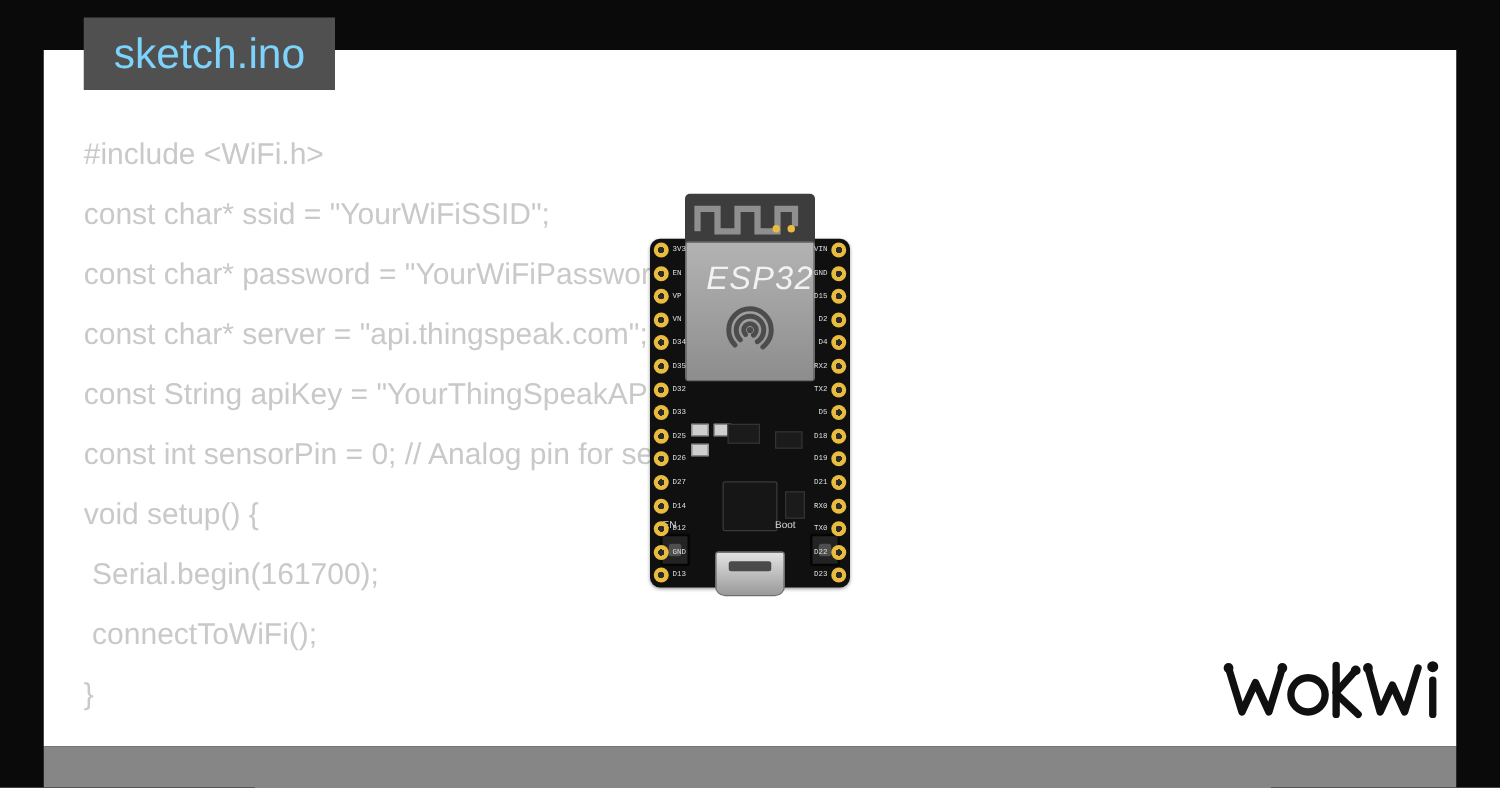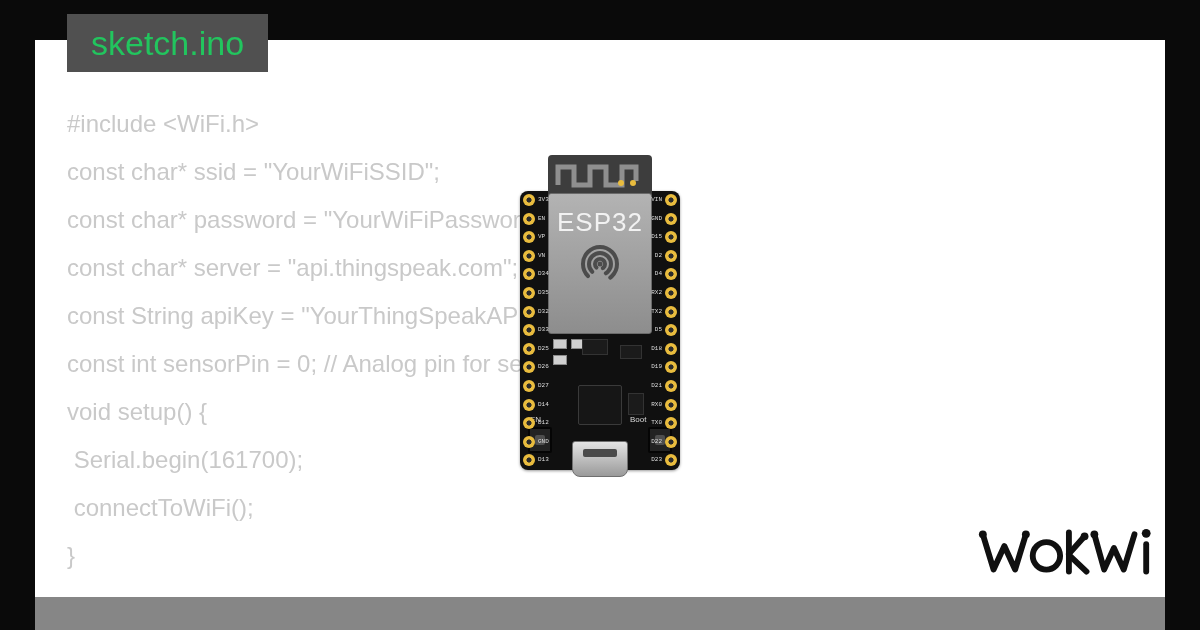--- a/index.html
+++ b/index.html
@@ -6,34 +6,34 @@
   html,body { width:1200px; height:630px; }
   body { background:#000; font-family:"Liberation Sans", sans-serif; }
 
   .canvas { position:relative; width:1200px; height:630px; background:#0a0a0a; overflow:hidden; }
 
   .content { position:absolute; left:35px; top:40px; right:35px; bottom:33px; background:#ffffff; overflow:hidden; }
   .bottom-bar { position:absolute; left:35px; right:35px; bottom:0; height:33px; background:#868686; }
 
   .tab { position:absolute; left:67px; top:14px; height:58px; padding:0 24px; background:#505050;
          display:flex; align-items:center; z-index:6; }
-  .tab span { color:#22c55e; font-size:34px; }
+  .tab span { color:#7dd3fc; font-size:34px; }
 
   .code { position:absolute; left:32px; top:60px; font-size:24px; line-height:48px; color:#c9c9c9; }
   .code-line { white-space:pre; }
 
   
   .board { position:absolute; left:520px; top:155px; width:160px; height:324px; z-index:5; }
   .pcb { position:absolute; left:0; top:36px; width:160px; height:279px; background:#101010; border-radius:8px;
          box-shadow:0 1px 3px rgba(0,0,0,.4); }
   .antenna { position:absolute; left:28px; top:0; width:104px; height:40px; background:#3d3d3d; border-radius:4px 4px 0 0; }
   .antenna svg { display:block; }
   .gold-dot { position:absolute; width:6px; height:6px; border-radius:50%; background:#e9bc3e; }
-  .shield { position:absolute; left:28px; top:38px; width:104px; height:141px;
-            background:linear-gradient(180deg,#b3b3b3,#8d8d8d); border:1px solid #6a6a6a; border-radius:3px; text-align:center; }
+  .shield { position:absolute; left:28px; top:38px; width:104px; height:112px;
+            background:linear-gradient(180deg,#b3b3b3,#8d8d8d); border:1px solid #6a6a6a; border-radius:3px; text-align:right;font-style:italic; }
   .esp-label { margin-top:13px; font-size:26px; color:#f2f2f2; letter-spacing:1px; }
   .wifi { display:block; margin:4px auto 0; }
 
   .pin-col { position:absolute; top:39px; display:flex; flex-direction:column; gap:6.6px; z-index:4; }
   .pin-col.left { left:3px; align-items:flex-start; }
   .pin-col.right { right:3px; align-items:flex-end; }
   .pin-row { display:flex; align-items:center; gap:3px; height:12px; }
   .pin { width:12px; height:12px; border-radius:50%; flex:0 0 12px;
          background:radial-gradient(circle,#2b2b2b 0 2.5px,#e9bc3e 2.6px); }
   .pin-label { font-family:"Liberation Mono", monospace; font-size:6px; line-height:6px; color:#dddddd; }
@@ -89,21 +89,21 @@
     <div class="comp ic" style="left:62px; top:184px; width:26px; height:16px;"></div>
     <div class="comp ic" style="left:100px; top:190px; width:22px; height:14px;"></div>
     <div class="comp ic chip"></div>
     <div class="comp ic" style="left:108px; top:238px; width:16px; height:22px;"></div>
 
     <div class="usb"></div>
 
     <div class="btn" style="left:8px; top:272px;"></div>
     <div class="btn-label" style="left:10px; top:260px;">EN</div>
     <div class="btn" style="left:128px; top:272px;"></div>
-    <div class="btn-label" style="left:110px; top:260px;">Boot</div>
+    <div class="btn-label" style="left:100px; top:260px;">Boot</div>
 
     <div class="pin-col left" id="pins-left">
         <div class="pin-row">
           <span class="pin"></span>
           <span class="pin-label">3V3</span>
         </div>
         <div class="pin-row">
           <span class="pin"></span>
           <span class="pin-label">EN</span>
         </div>

